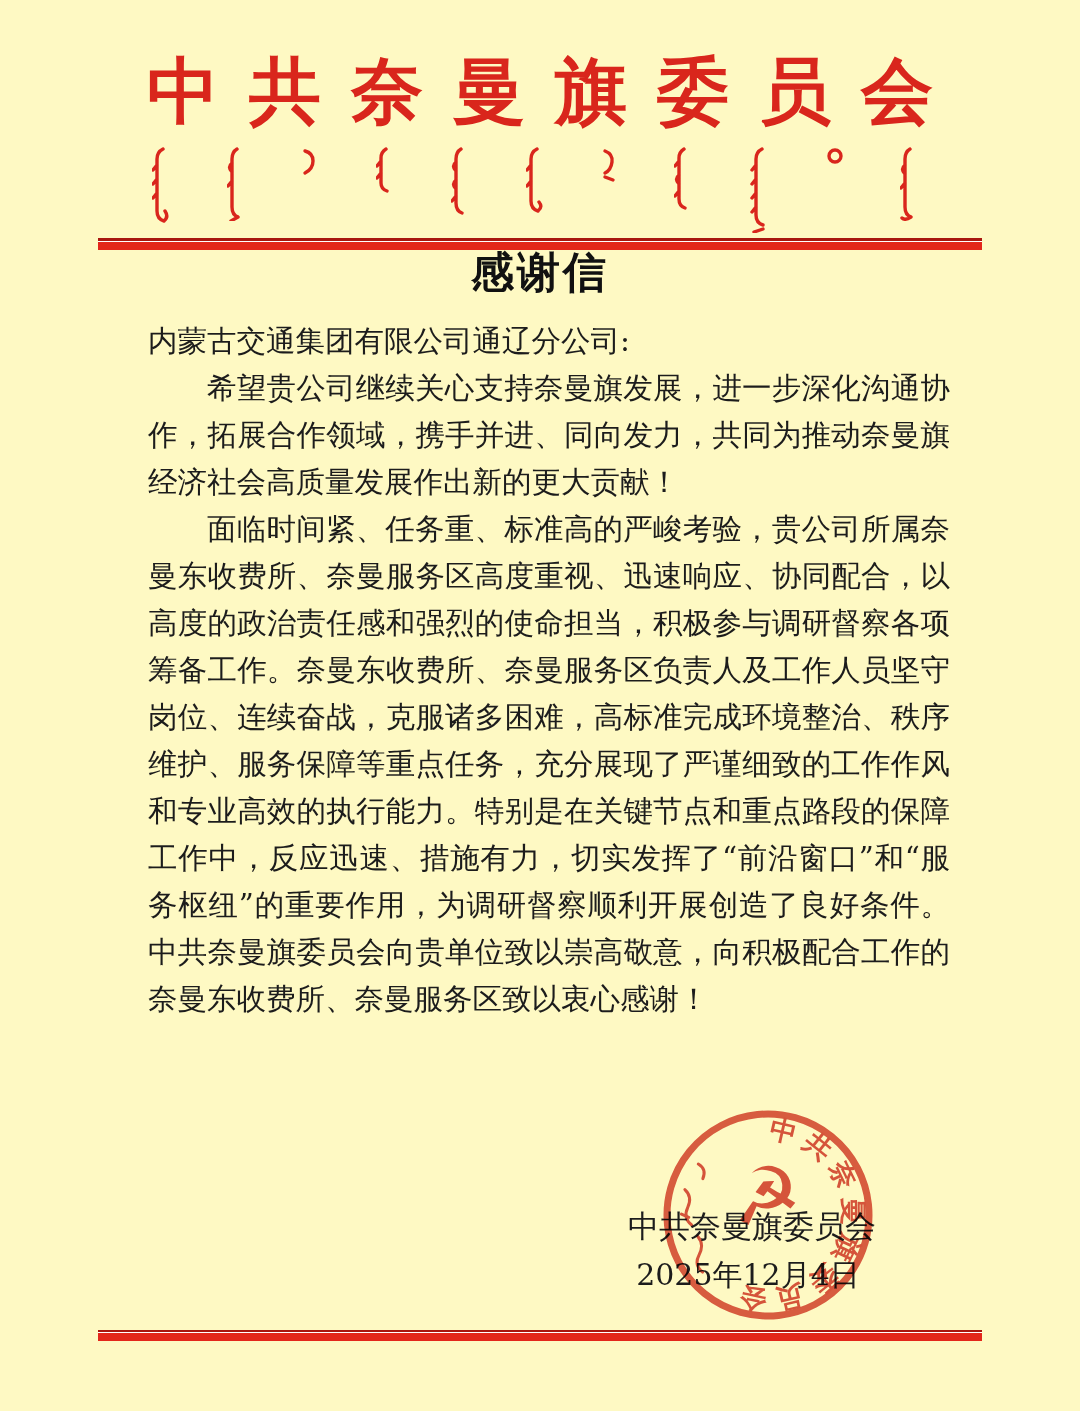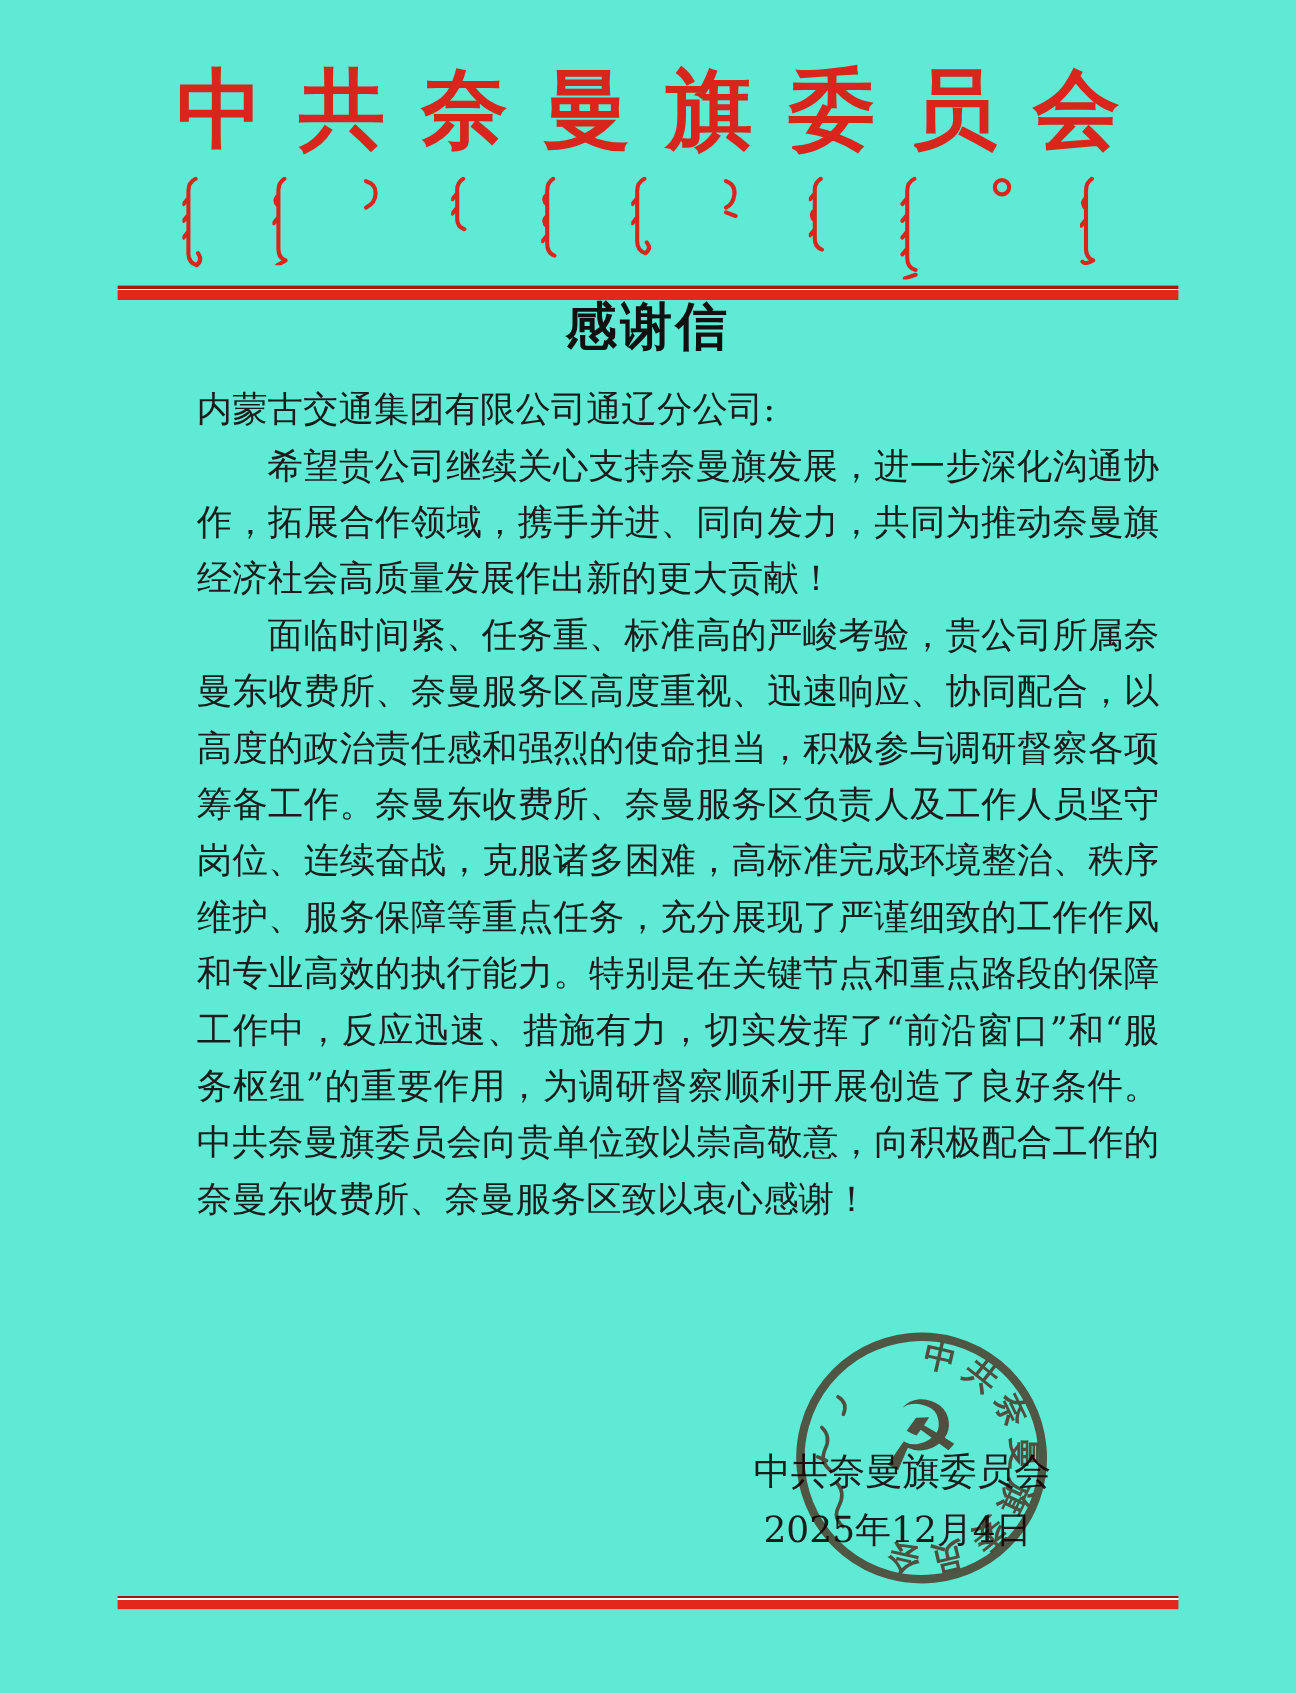--- a/index.html
+++ b/index.html
@@ -1,19 +1,19 @@
 <!DOCTYPE html>
 <html lang="zh"><head>
 <meta charset="utf-8">
 <style>
   html,body{margin:0;padding:0;background:#ffffff;}
   .page{
     position:relative;
     width:1080px;height:1411px;
-    background:#5eead4;
+    background:#fef9c3;
     overflow:hidden;
     font-family:"DejaVu Serif","Liberation Serif",serif;
   }
   
   .org-title{
     position:absolute;top:44px;left:0;right:0;
     text-align:center;
     font-size:72px;font-weight:bold;
     color:#d9261c;
     letter-spacing:30px;
@@ -39,21 +39,20 @@
   .letter-title{
     position:absolute;top:240px;left:0;right:0;margin:4px;
     text-align:center;
     font-size:43px;font-weight:bold;color:#111;
     letter-spacing:3px;
   }
   .body-block{
     position:absolute;top:318px;left:148px;width:802px;
     font-size:29.5px;line-height:47px;color:#1c1c1c;
     text-align:justify;
-    margin-left:16px;
   }
   .body-block p{margin:0;}
   .body-block p.indent{text-indent:2em;}
   .signature{
     position:absolute;top:1206px;left:628px;width:240px;
     text-align:center;font-size:31px;color:#1c1c1c;white-space:nowrap;
   }
   .sign-date{
     position:absolute;top:1255px;left:628px;width:240px;
     text-align:center;font-size:30px;color:#1c1c1c;white-space:nowrap;

